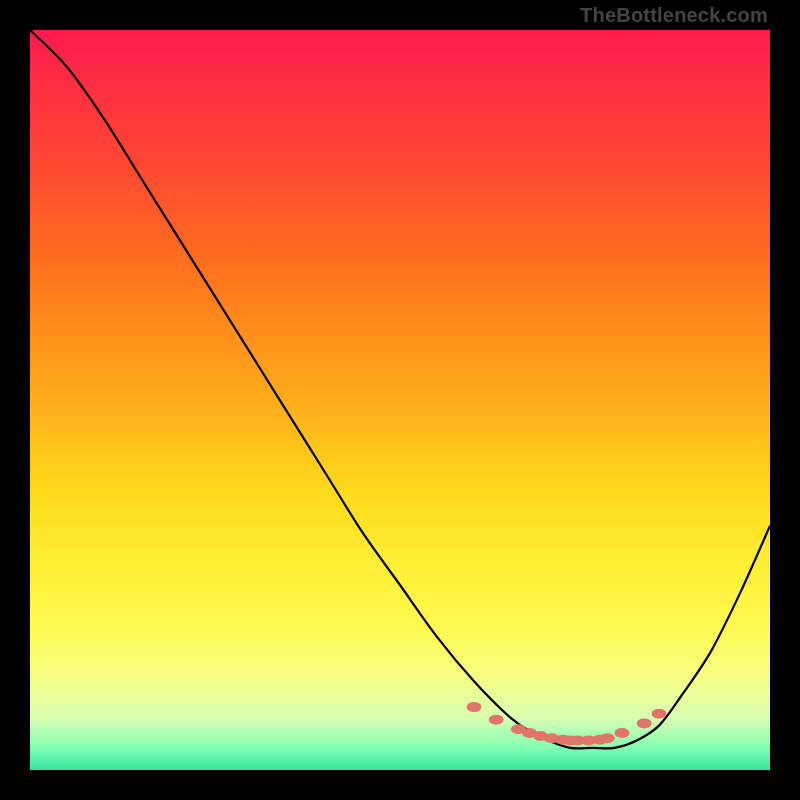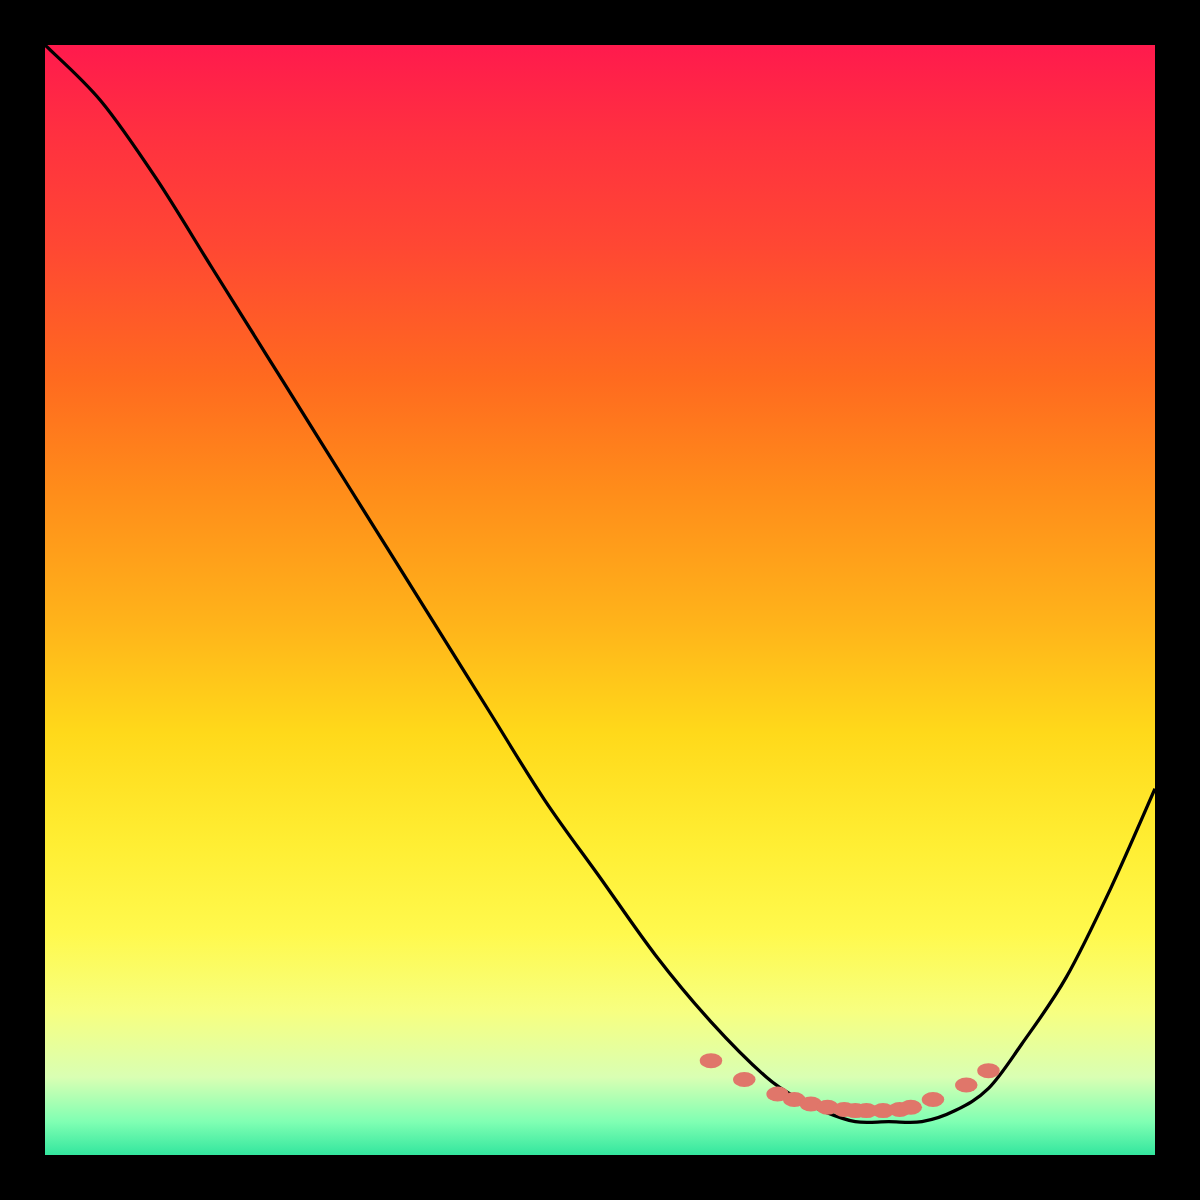--- a/index.html
+++ b/index.html
@@ -53,20 +53,21 @@
     font-size: 20px;
     font-weight: 600;
     letter-spacing: 0.2px;
     user-select: none;
   }
 </style>
 </head>
 <body>
 
 <div class="frame">
+  <div class="watermark">TheBottleneck.com</div>
 
   <div class="plot-area">
     <svg class="curve" viewBox="0 0 740 740" preserveAspectRatio="none">
       <path id="curve-path" fill="none" stroke="#000000" stroke-width="2.2" d="M 0 0 C 6.166666666666667 6.166666666666667 24.666666666666664 22.20000000000001 37 37 C 49.333333333333336 51.79999999999999 61.666666666666664 70.29999999999995 74 88.79999999999995 C 86.33333333333333 107.29999999999995 98.66666666666667 128.26666666666665 111 148 C 123.33333333333333 167.73333333333335 135.66666666666666 187.46666666666673 148 207.20000000000005 C 160.33333333333334 226.93333333333337 172.66666666666666 246.66666666666666 185 266.4 C 197.33333333333334 286.1333333333333 209.66666666666666 305.8666666666666 222 325.59999999999997 C 234.33333333333334 345.3333333333333 246.66666666666666 365.06666666666666 259 384.8 C 271.3333333333333 404.53333333333336 283.6666666666667 424.26666666666665 296 444 C 308.3333333333333 463.73333333333335 320.6666666666667 484.7 333 503.2 C 345.3333333333333 521.7 357.66666666666663 537.7333333333333 370 555 C 382.33333333333337 572.2666666666667 394.66666666666674 590.7666666666667 407.00000000000006 606.8 C 419.33333333333337 622.8333333333333 431.6666666666667 637.6333333333333 444 651.2 C 456.3333333333333 664.7666666666668 471.1333333333333 679.5666666666667 481 688.2 C 490.8666666666667 696.8333333333334 497.03333333333336 699.3 503.20000000000005 703 C 509.36666666666673 706.7 511.83333333333337 707.9333333333333 518 710.4 C 524.1666666666666 712.8666666666667 532.8 716.5666666666666 540.1999999999999 717.8 C 547.5999999999999 719.0333333333333 555 717.8 562.4 717.8 C 569.8 717.8 577.2 719.0333333333333 584.6 717.8 C 592 716.5666666666666 599.4 714.0999999999999 606.8 710.4 C 614.1999999999999 706.7 621.6 703 629 695.6 C 636.4 688.2 642.5666666666667 678.3333333333334 651.2 666 C 659.8333333333334 653.6666666666666 670.9333333333334 638.8666666666667 680.8000000000001 621.6 C 690.6666666666667 604.3333333333334 700.5333333333333 583.3666666666667 710.4 562.4 C 720.2666666666667 541.4333333333333 735.0666666666666 506.9 740 495.79999999999995"></path>
       <g id="marker-group">
           <ellipse cx="444" cy="677.1" rx="7.5" ry="5" fill="#e0766a"></ellipse>
           <ellipse cx="466.2" cy="689.68" rx="7.5" ry="5" fill="#e0766a"></ellipse>
           <ellipse cx="488.40000000000003" cy="699.3" rx="7.5" ry="5" fill="#e0766a"></ellipse>
           <ellipse cx="499.50000000000006" cy="703" rx="7.5" ry="5" fill="#e0766a"></ellipse>
           <ellipse cx="510.59999999999997" cy="705.96" rx="7.5" ry="5" fill="#e0766a"></ellipse>

